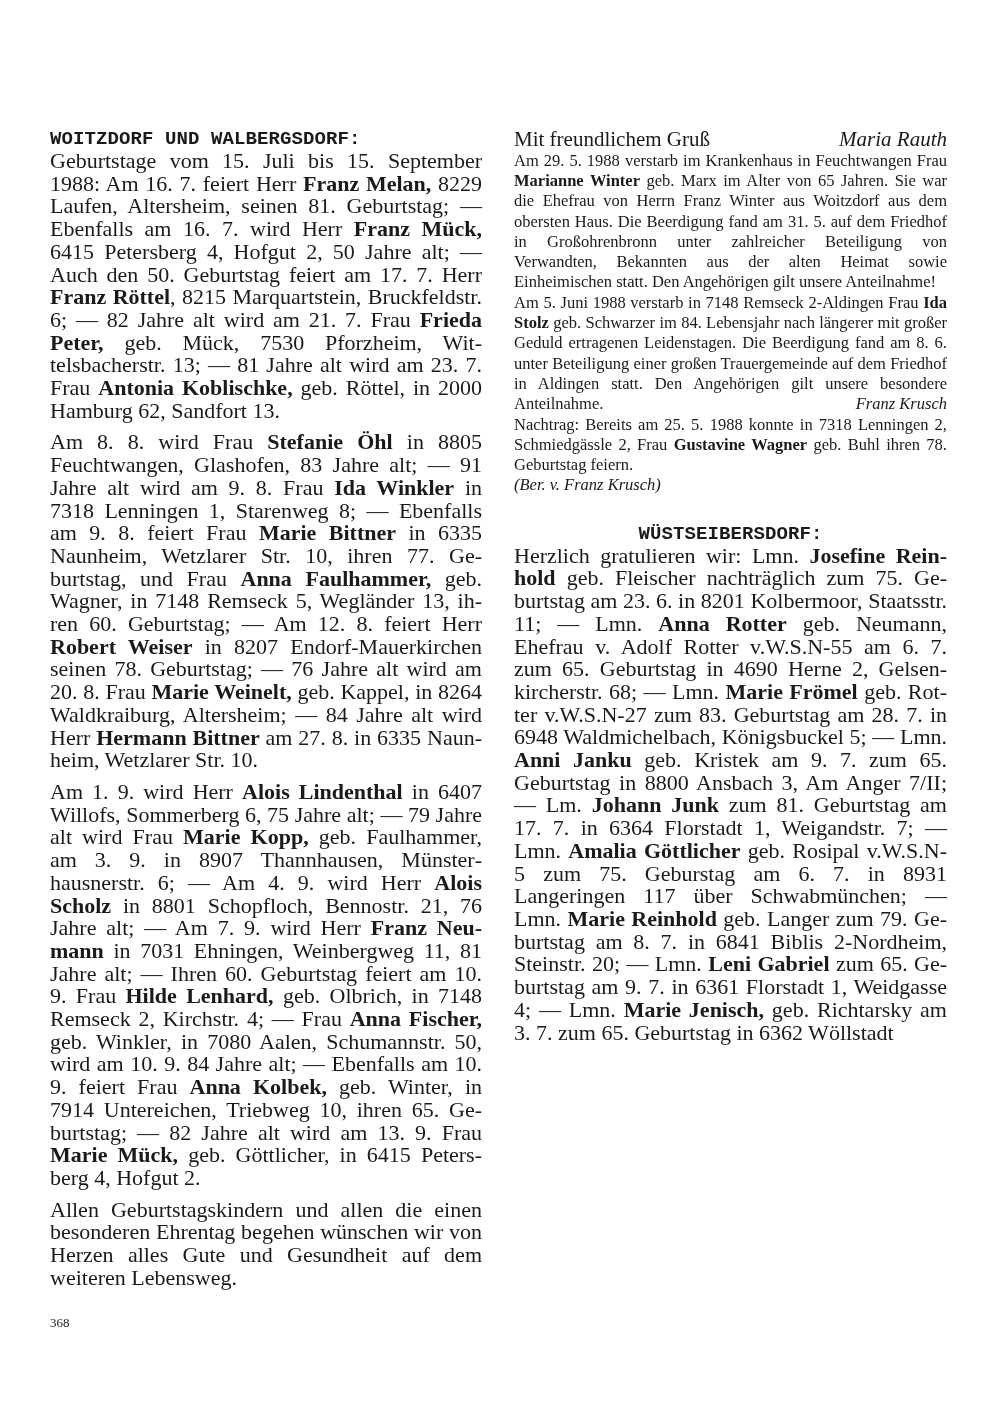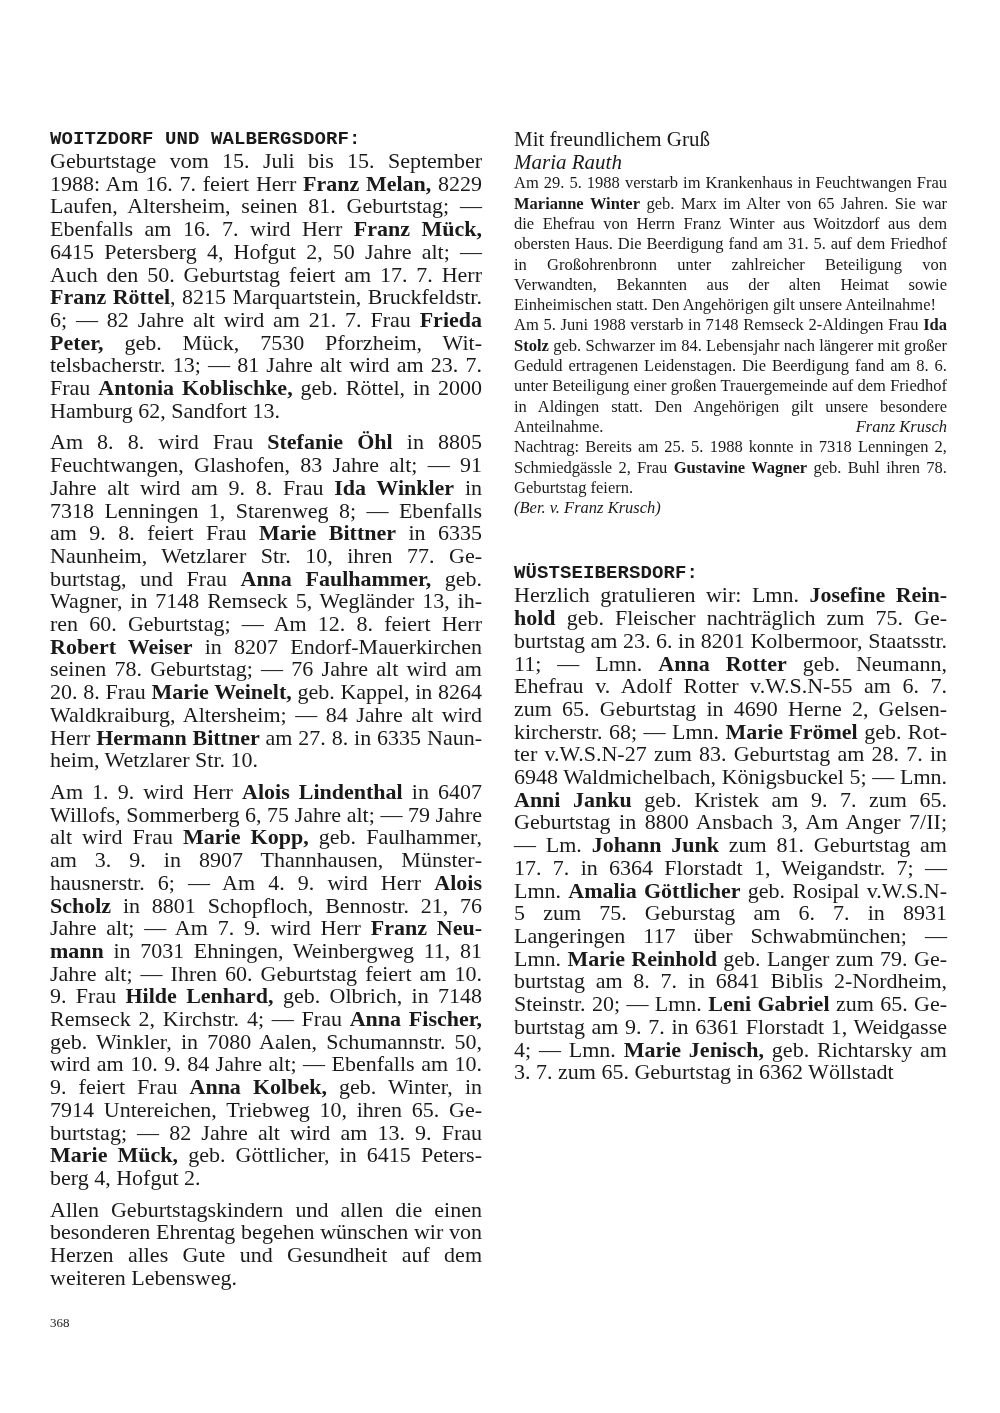--- a/index.html
+++ b/index.html
@@ -18,25 +18,25 @@
   }
   .p {
     font-size: 22px; line-height: 22.7px; margin: 0; text-align: justify;
     hyphens: manual;
   }
   .p.gap { margin-top: 9px; }
   .small {
     font-size: 16.5px; line-height: 20.3px; margin: 0; text-align: justify;
   }
   .small.gap { }
-  .sig-row { display: flex; justify-content: center; font-size: 21px; line-height: 22.7px; flex-direction: column; }
+  .sig-row { display: flex; justify-content: space-between; font-size: 21px; line-height: 22.7px; }
   .sig { font-style: italic; }
   .right-sig { text-align: left; font-style: italic; font-size: 16.5px; line-height: 20.3px; }
   b { font-weight: bold; }
-  .section-gap { margin-top: 44px; }
+  .section-gap { margin-top: 27px; text-align: center; }
   .page-num {
     position: absolute; left: 50px; top: 1315px; font-size: 13px;
   }
   .inline-sig { float: right; font-style: italic; }
 </style>
 </head>
 <body>
 
 <div class="col col-left">
   <h2 class="head">WOITZDORF UND WALBERGSDORF:</h2>

